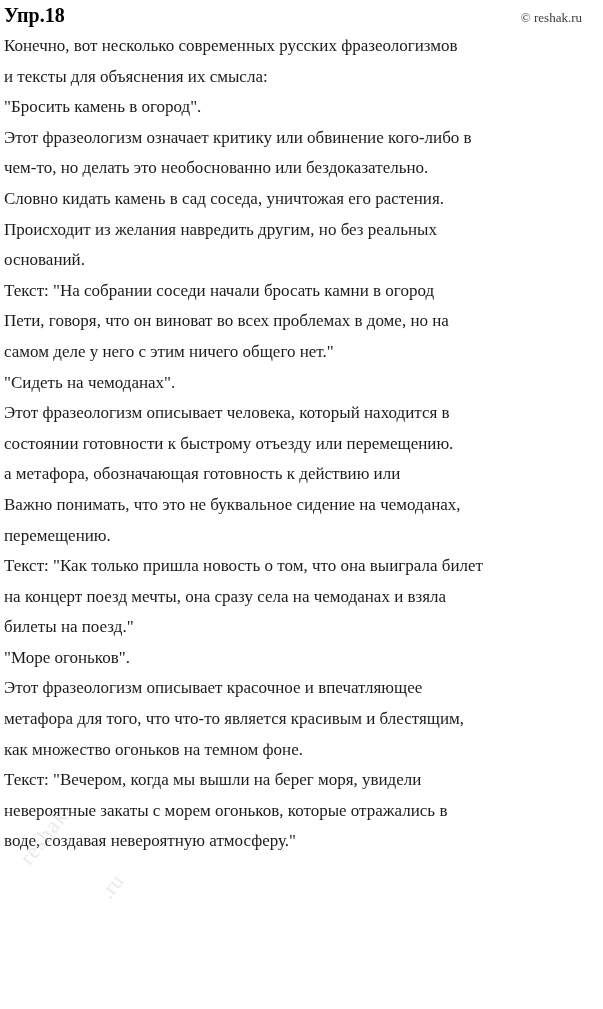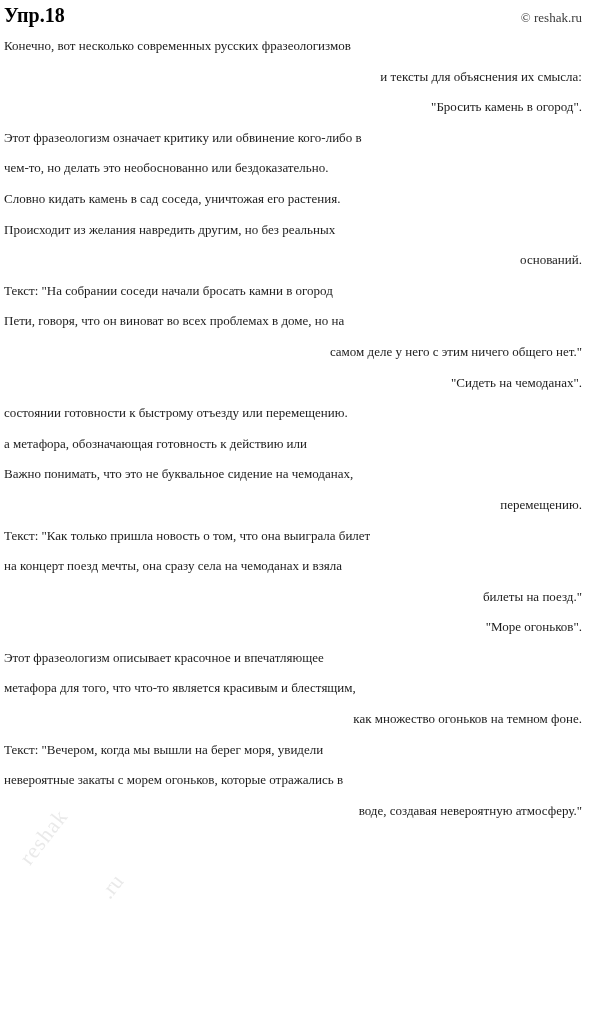--- a/index.html
+++ b/index.html
@@ -37,29 +37,29 @@
   }
   .copyright {
     font-family: "Liberation Serif", serif;
     font-size: 13px;
     color: #3a3a3a;
     white-space: nowrap;
   }
   .body-text p {
     margin: 0 0 1px 0;
     font-family: "Liberation Serif", serif;
-    font-size: 13px;
+    font-size: 17px;
     line-height: 29.6px;
     color: #1b1b1b;
     text-align: justify;
     text-justify: inter-word;
   }
   .body-text p.last-line,
   .body-text p.noj {
-    text-align: right;
+    text-align: left;
   }
   .watermark {
     position: absolute;
     left: 8px;
     top: 838px;
     width: 175px;
     height: 120px;
     pointer-events: none;
     opacity: 0.30;
   }
@@ -103,20 +103,21 @@
     <p class="noj">"Бросить камень в огород".</p>
     <p>Этот фразеологизм означает критику или обвинение кого-либо в</p>
     <p>чем-то, но делать это необоснованно или бездоказательно.</p>
     <p>Словно кидать камень в сад соседа, уничтожая его растения.</p>
     <p>Происходит из желания навредить другим, но без реальных</p>
     <p class="noj">оснований.</p>
     <p>Текст: "На собрании соседи начали бросать камни в огород</p>
     <p>Пети, говоря, что он виноват во всех проблемах в доме, но на</p>
     <p class="noj">самом деле у него с этим ничего общего нет."</p>
     <p class="noj">"Сидеть на чемоданах".</p>
+    <p>Этот фразеологизм описывает человека, который находится в</p>
     <p>состоянии готовности к быстрому отъезду или перемещению.</p>
     <p>а метафора, обозначающая готовность к действию или</p>
     <p>Важно понимать, что это не буквальное сидение на чемоданах,</p>
     <p class="noj">перемещению.</p>
     <p>Текст: "Как только пришла новость о том, что она выиграла билет</p>
     <p>на концерт поезд мечты, она сразу села на чемоданах и взяла</p>
     <p class="noj">билеты на поезд."</p>
     <p class="noj">"Море огоньков".</p>
     <p>Этот фразеологизм описывает красочное и впечатляющее</p>
     <p>метафора для того, что что-то является красивым и блестящим,</p>

